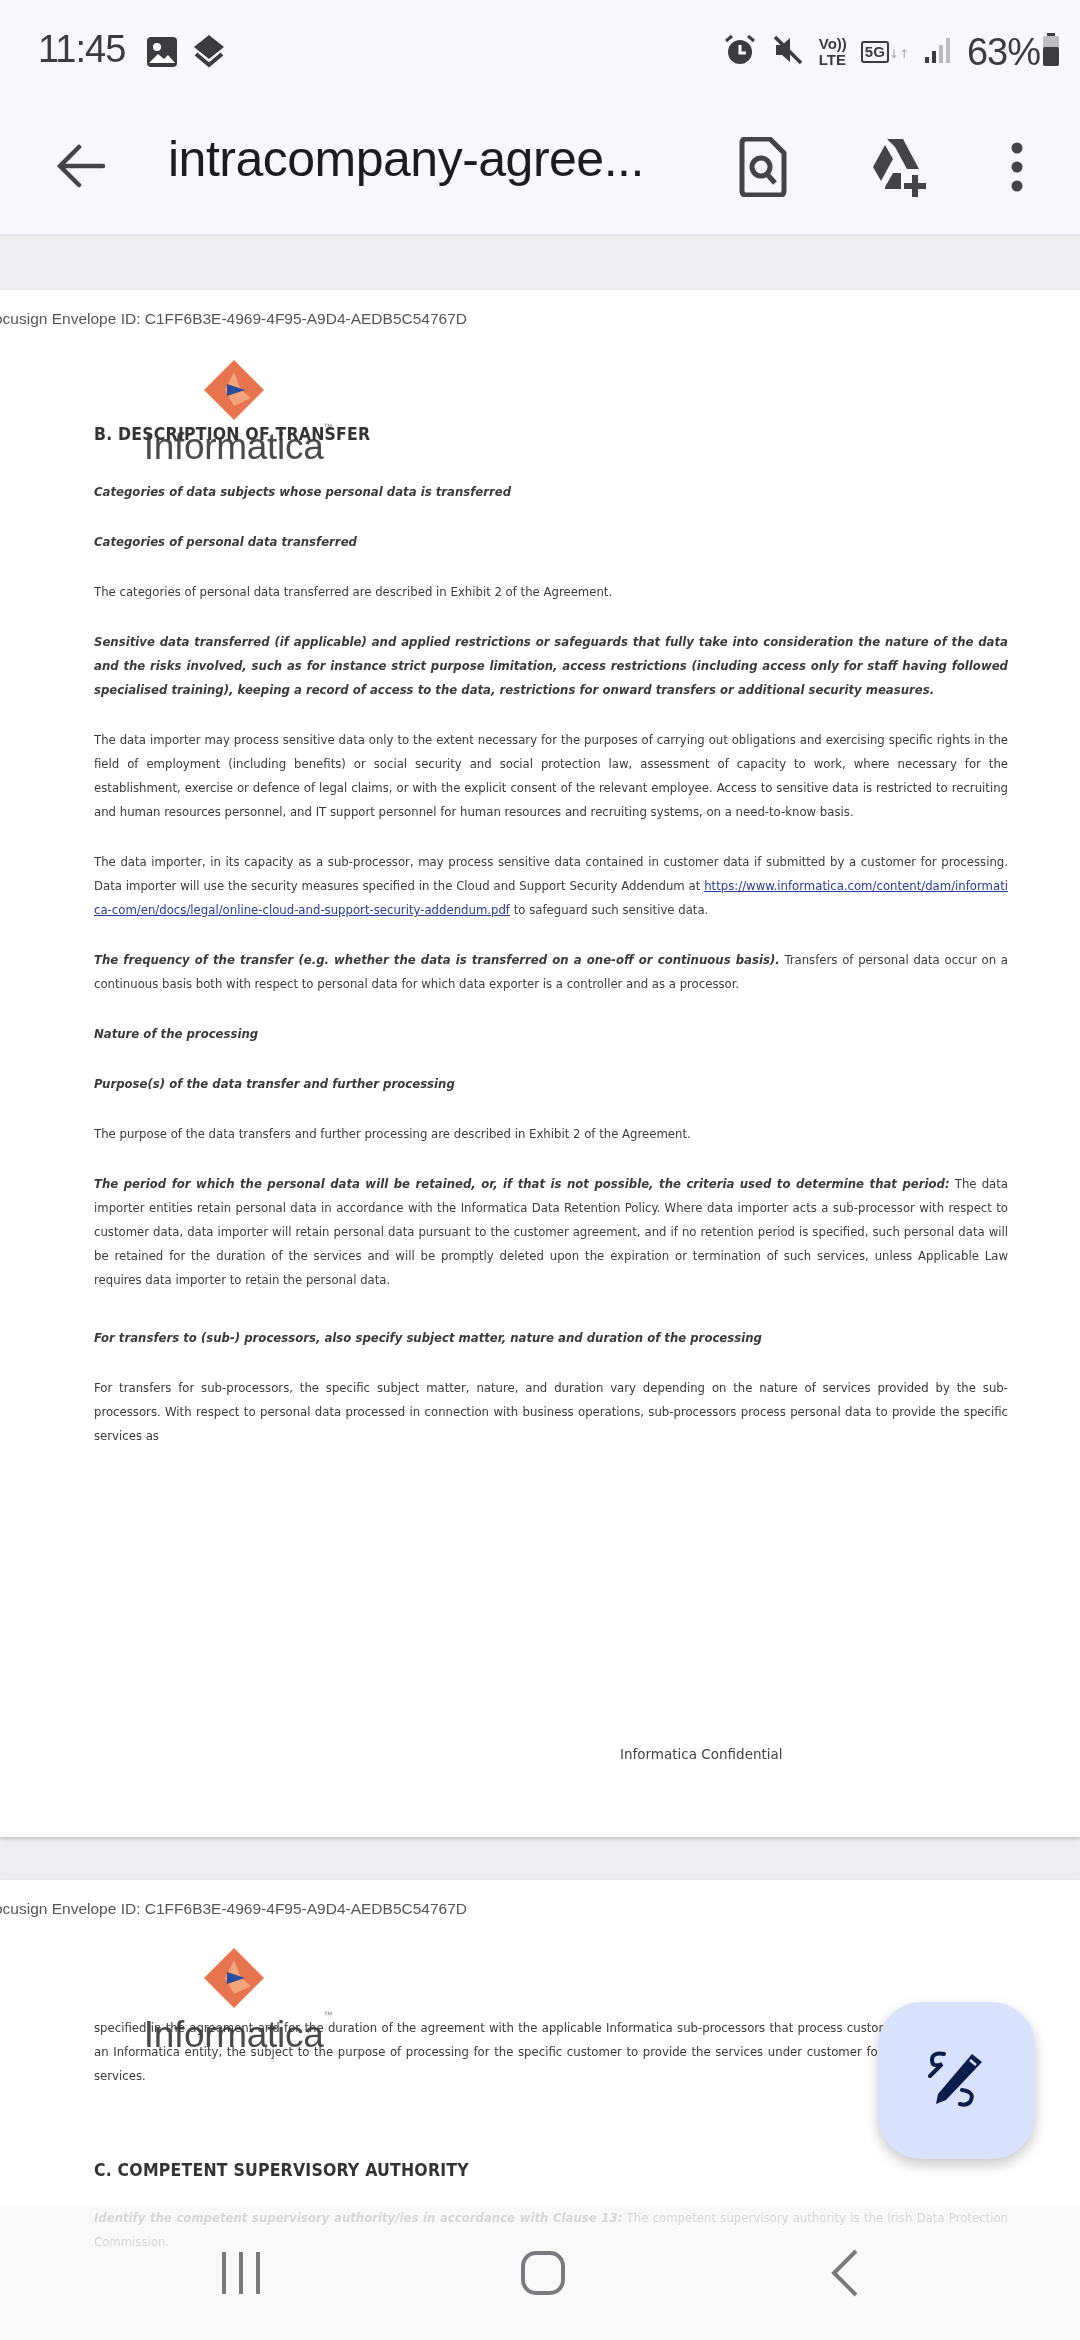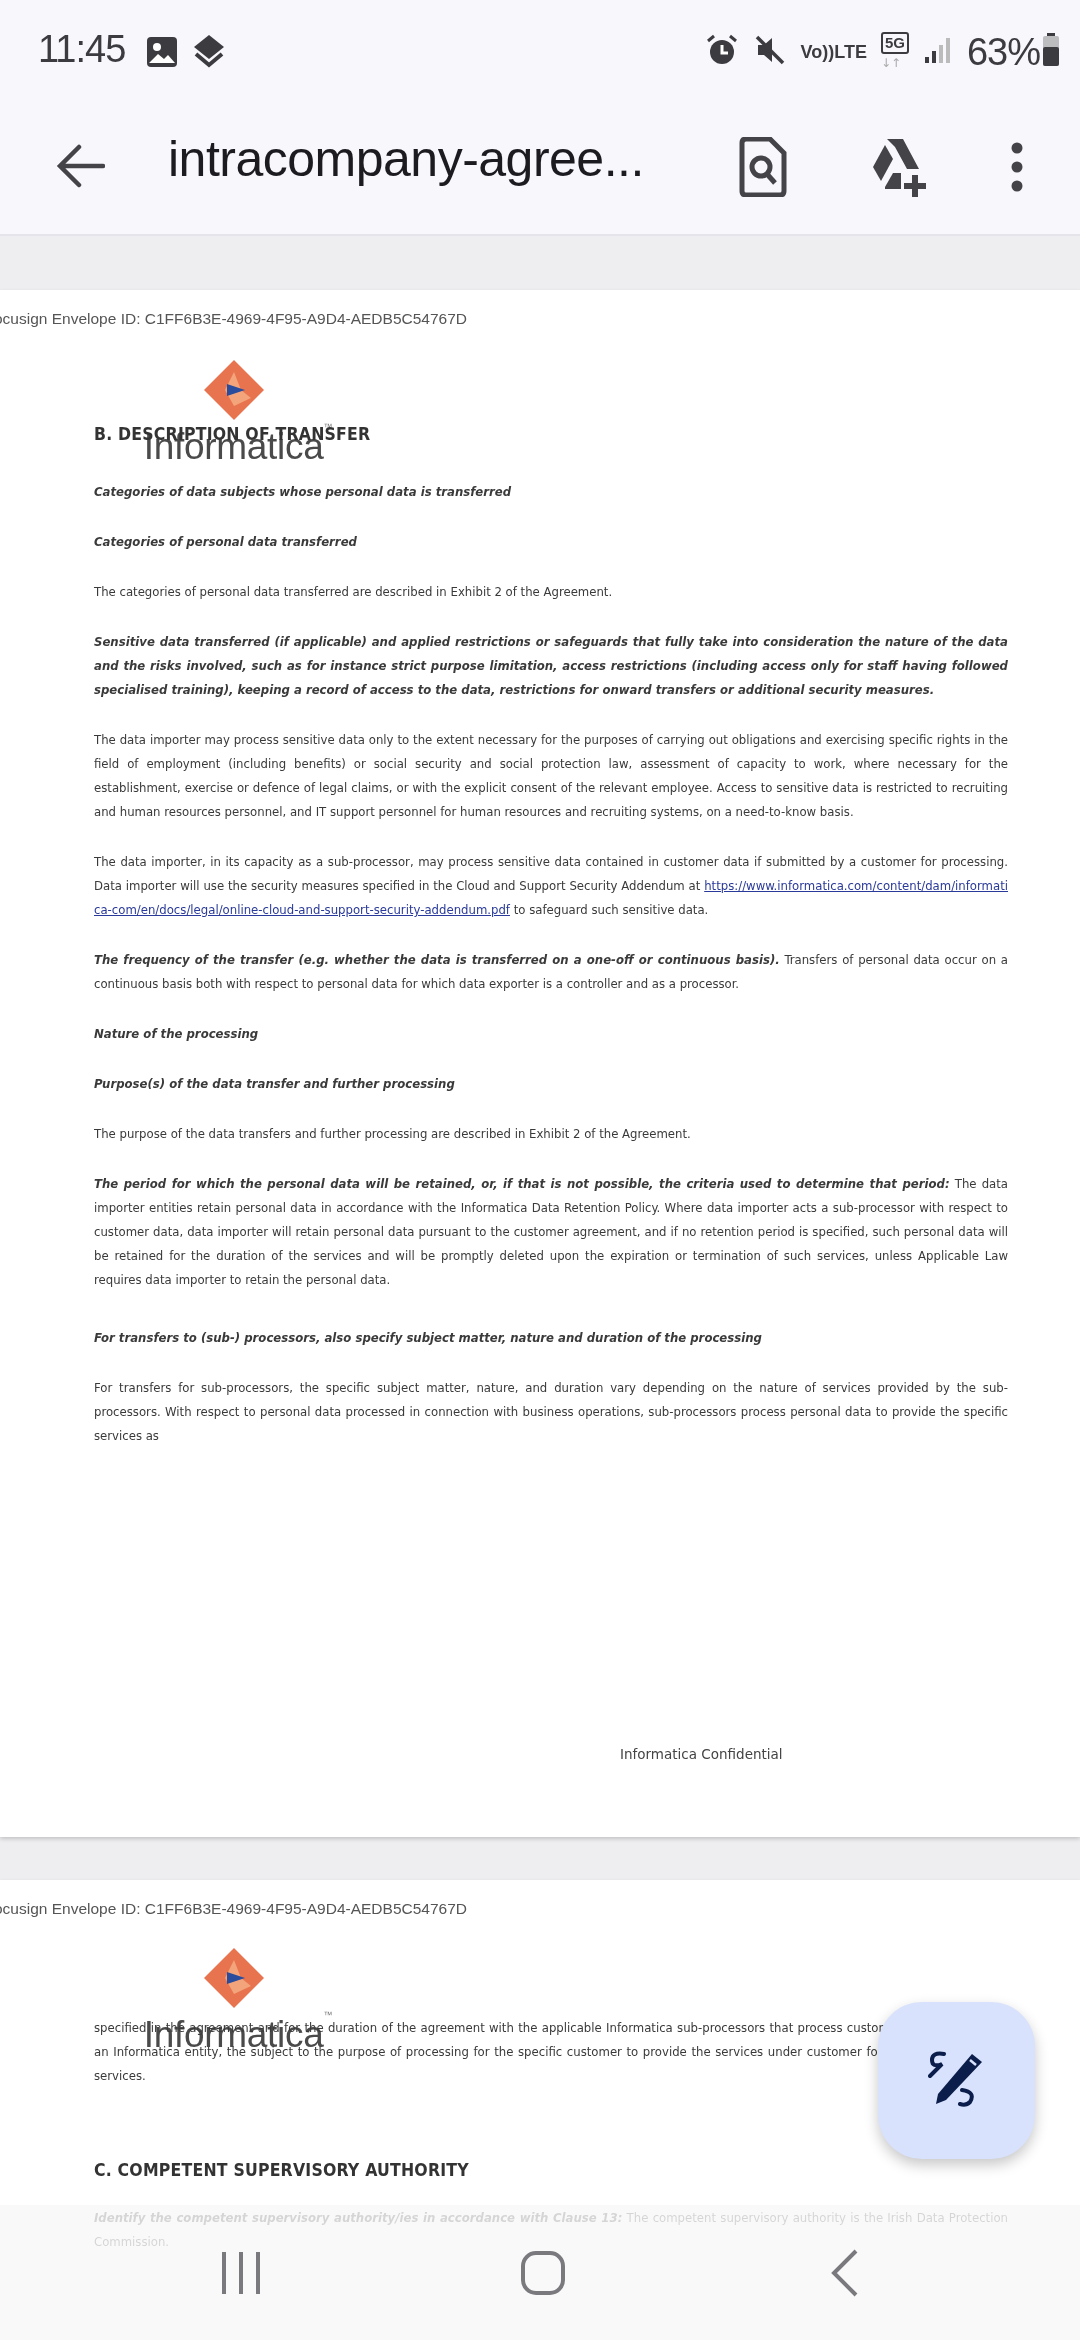--- a/index.html
+++ b/index.html
@@ -68,25 +68,25 @@
           <path d="M17 12 V20 H23" stroke="#fff" stroke-width="3" fill="none"></path>
           <path d="M3 8 L9 3 M31 8 L25 3" stroke="#3c3c40" stroke-width="3"></path>
         </svg>
     </span>
     <span>
       <svg width="34" height="34" viewBox="0 0 34 34">
           <path d="M5 12 H11 L19 5 V29 L11 22 H5 Z" fill="#3c3c40"></path>
           <path d="M4 4 L30 30" stroke="#3c3c40" stroke-width="3.5"></path>
         </svg>
     </span>
-    <span style="display:flex;flex-direction:row;line-height:16px;font-size:18px;color:#3c3c40;font-family:'Liberation Sans',sans-serif;font-weight:bold;">
+    <span style="display:flex;flex-direction:column;line-height:16px;font-size:15px;color:#3c3c40;font-family:'Liberation Sans',sans-serif;font-weight:bold;">
       <span>Vo))</span>
       <span>LTE</span>
     </span>
-    <span style="display:flex;flex-direction:column;align-items:flex-start;line-height:18px;">
+    <span style="display:flex;flex-direction:row;align-items:flex-end;line-height:18px;">
       <span style="font-size:15px;font-weight:bold;color:#3c3c40;border:2px solid #3c3c40;border-radius:3px;padding:0 2px;font-family:'Liberation Sans',sans-serif;">5G</span>
       <span style="font-size:12px;color:#aaa;">↓↑</span>
     </span>
     <span>
       <svg width="30" height="30" viewBox="0 0 30 30">
           <rect x="2" y="22" width="4" height="6" fill="#3c3c40"></rect>
           <rect x="9" y="16" width="4" height="12" fill="#3c3c40"></rect>
           <rect x="16" y="10" width="4" height="18" fill="#bbb"></rect>
           <rect x="23" y="3" width="4" height="25" fill="#bbb"></rect>
         </svg>

